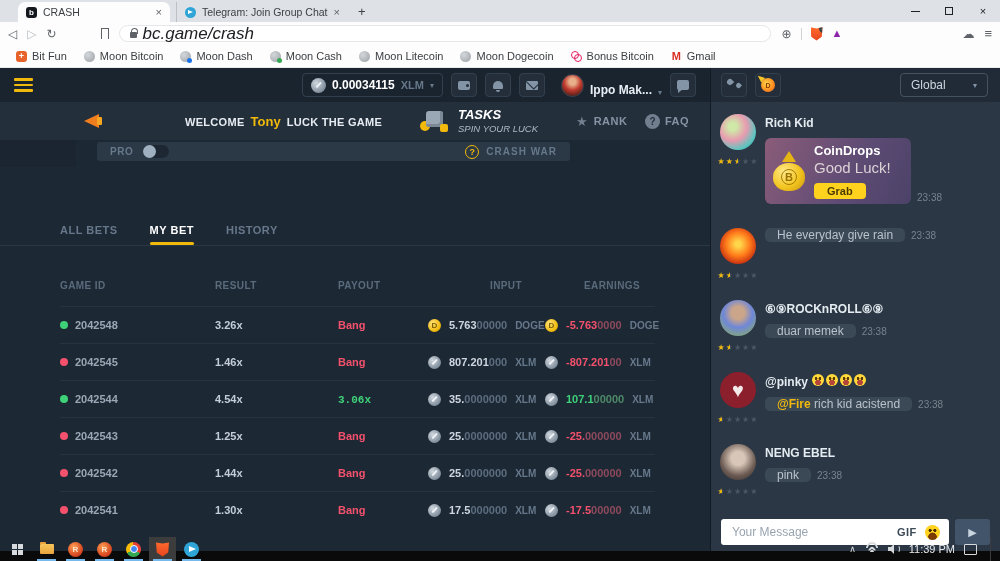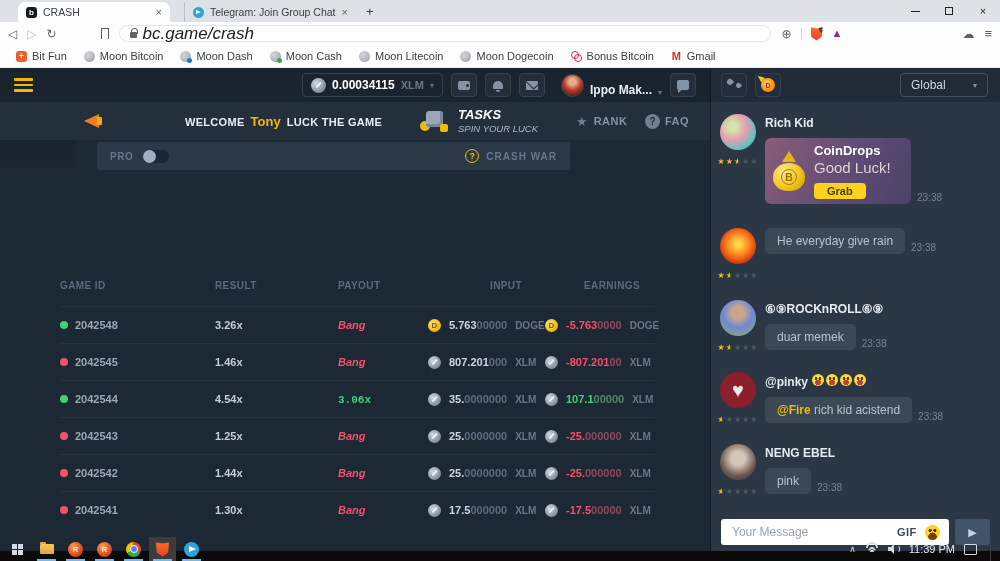--- a/index.html
+++ b/index.html
@@ -4,21 +4,21 @@
 <style>
   html,body{margin:0;padding:0;background:#000;}
   *{box-sizing:border-box;}
   .screen{width:1000px;height:561px;position:relative;overflow:hidden;
     font-family:"Liberation Sans",sans-serif;background:#1d2835;}
 
   
   .titlebar{height:22px;background:#dee1e6;display:flex;align-items:flex-end;}
   .tab{height:20px;display:flex;align-items:center;gap:6px;padding:0 8px;font-size:10.5px;color:#3c4043;}
   .tab.active{background:#fdfdfd;border-radius:7px 7px 0 0;width:152px;margin-left:18px;}
-  .tab.inactive{width:172px;margin-left:14px;border-left:1px solid #bdc1c6;}
+  .tab.inactive{width:172px;margin-left:6px;border-left:1px solid #bdc1c6;}
   .tab-title{flex:1;white-space:nowrap;overflow:hidden;}
   .tab-close{color:#5f6368;font-size:11px;line-height:1;}
   .fav-crash{width:11px;height:11px;border-radius:3px;background:#15191e;color:#fff;font-size:8px;font-weight:bold;
     display:flex;align-items:center;justify-content:center;flex:none;}
   .fav-tg{width:11px;height:11px;border-radius:50%;background:#2ea4d7;position:relative;flex:none;}
   .fav-tg::after{content:"";position:absolute;left:3px;top:3.5px;width:0;height:0;
     border-left:5px solid #fff;border-top:2.5px solid transparent;border-bottom:2.5px solid transparent;}
   .newtab{font-size:13px;color:#3c4043;margin-left:10px;padding-bottom:3px;}
   .win-controls{margin-left:auto;display:flex;height:22px;}
   .win-btn{width:34px;display:flex;align-items:center;justify-content:center;color:#202124;font-size:11px;}
@@ -118,21 +118,21 @@
   .tasks-txt .t2{font-size:9.5px;font-style:italic;color:#aeb9c6;}
   .rank-group{position:absolute;left:576px;display:flex;align-items:center;gap:6px;}
   .star-glyph{color:#717f8f;font-size:13px;line-height:1;}
   .pill-label{font-size:11px;font-weight:bold;color:#8593a3;letter-spacing:.5px;}
   .faq-group{position:absolute;left:645px;display:flex;align-items:center;gap:5px;}
   .faq-circle{width:15px;height:15px;border-radius:50%;background:#717f8f;color:#242f3c;font-size:10px;font-weight:bold;
     display:flex;align-items:center;justify-content:center;}
 
   .game-area{flex:1;position:relative;background:#1d2835;overflow:hidden;}
   .corner-box{position:absolute;left:0;top:0;width:76px;height:27px;background:#1a2531;}
-  .pro-bar{position:absolute;left:97px;top:2px;width:473px;height:28px;background:#2b3947;border-radius:3px;
+  .pro-bar{position:absolute;left:97px;top:2px;width:473px;height:19px;background:#2b3947;border-radius:3px;
     display:flex;align-items:center;padding:4px 13px;}
   .pro-label{font-size:10px;font-weight:bold;color:#66788a;letter-spacing:.5px;}
   .toggle{margin-left:10px;width:26px;height:13px;border-radius:7px;background:#1d2733;position:relative;}
   .toggle-knob{position:absolute;left:0;top:0;width:13px;height:13px;border-radius:50%;background:#9fb0c0;}
   .crashwar-group{margin-left:auto;display:flex;align-items:center;gap:7px;}
   .qmark-yellow{width:14px;height:14px;border-radius:50%;border:1.5px solid var(--accent);color:var(--accent);
     font-size:9px;font-weight:bold;display:flex;align-items:center;justify-content:center;}
   .crashwar-label{font-size:10px;font-weight:bold;color:#66788a;letter-spacing:1px;}
 
   .bets-tabs{position:absolute;left:0;right:0;top:74px;height:32px;display:flex;align-items:center;gap:32px;
@@ -147,21 +147,21 @@
   .th-input{text-align:right;padding-right:23px;}
   .th-earn{text-align:right;padding-right:15px;}
   .trow{height:37px;border-top:1px solid #263340;font-size:11px;font-weight:bold;}
   .trow:first-of-type{border-top:none;}
   .c-id{display:flex;align-items:center;gap:7px;}
   .dot{width:8px;height:8px;border-radius:50%;flex:none;}
   .dot.green{background:#3ed178;}
   .dot.red{background:#f4516c;}
   .gid{color:#9aa7b4;}
   .c-res{color:#c3ced8;}
-  .c-pay .bang{color:var(--red);font-style:italic;}
+  .c-pay .bang{color:var(--red);}
   .c-pay .win{color:var(--green);font-family:Liberation Mono, monospace;}
   .c-in,.c-earn{display:flex;align-items:center;gap:8px;}
   .amt{white-space:nowrap;}
   .c-in .amt-main{color:#cdd6df;}
   .c-in .amt-dim{color:#5c6d7e;}
   .loss .amt-main{color:var(--red);}
   .loss .amt-dim{color:#8e4a5c;}
   .gain .amt-main{color:var(--green);}
   .gain .amt-dim{color:#4e8a68;}
   .cur{margin-left:auto;padding-right:15px;font-size:10px;font-weight:bold;color:#66788a;}
@@ -194,21 +194,21 @@
   .stars{position:relative;display:inline-block;font-size:8px;line-height:1;letter-spacing:1px;}
   .stars-base{color:#4a5866;}
   .stars-fill{position:absolute;left:0;top:0;color:#f0b90b;overflow:hidden;white-space:nowrap;}
   .msg-right{flex:1;min-width:0;}
   .msg-name{font-size:12px;font-weight:bold;color:#e4ebf1;margin:2px 0 8px;display:flex;align-items:center;gap:2px;}
   .emoji-face{width:12px;height:12px;border-radius:50%;display:inline-block;margin-left:2px;
     background:radial-gradient(circle at 34% 38%,#5a3b00 1.2px,transparent 1.6px),
                radial-gradient(circle at 66% 38%,#5a3b00 1.2px,transparent 1.6px),
                radial-gradient(circle at 50% 70%,#b5443a 2.6px,transparent 3px),#ffd93b;}
   .msg-line{display:flex;align-items:flex-end;gap:6px;}
-  .bubble{background:#3b4855;border-radius:5px;padding:6px 12px;font-size:12px;color:#b9c3cd;max-width:200px;}
+  .bubble{background:#3b4855;border-radius:5px;padding:0 12px;font-size:12px;color:#b9c3cd;max-width:200px;}
   .mention{color:var(--accent);font-weight:bold;}
   .time{font-size:10px;color:#76848f;white-space:nowrap;padding-bottom:1px;}
   .coindrops{width:146px;height:66px;border-radius:6px;padding:8px 8px;display:flex;gap:9px;align-items:center;
     background:linear-gradient(115deg,#8a5c79 0%,#5d4b74 60%,#4c4268 100%);}
   .bag{position:relative;width:32px;height:40px;flex:none;}
   .bag-body{position:absolute;bottom:0;left:0;width:32px;height:28px;border-radius:50% 50% 46% 46%;
     background:radial-gradient(circle at 35% 32%,#ffe98c,#f3c51f 55%,#c8920e);
     display:flex;align-items:center;justify-content:center;}
   .bag-body::after{content:"B";font-size:11px;font-weight:bold;color:#9a7100;border:1.5px solid #a87b00;border-radius:50%;
     width:14px;height:14px;display:flex;align-items:center;justify-content:center;}
@@ -426,20 +426,25 @@
             <span class="pro-label">PRO</span>
             <span class="toggle">
                 <span class="toggle-knob"></span>
               </span>
             <div class="crashwar-group">
               <span class="qmark-yellow">?</span>
               <span class="crashwar-label">CRASH WAR</span>
             </div>
           </div>
 
+          <div class="bets-tabs">
+            <span class="btab">ALL BETS</span>
+            <span class="btab active">MY BET</span>
+            <span class="btab">HISTORY</span>
+          </div>
 
           <div class="table">
             <div class="thead">
               <span>GAME ID</span>
               <span>RESULT</span>
               <span>PAYOUT</span>
               <span class="th-input">INPUT</span>
               <span class="th-earn">EARNINGS</span>
             </div>
 

